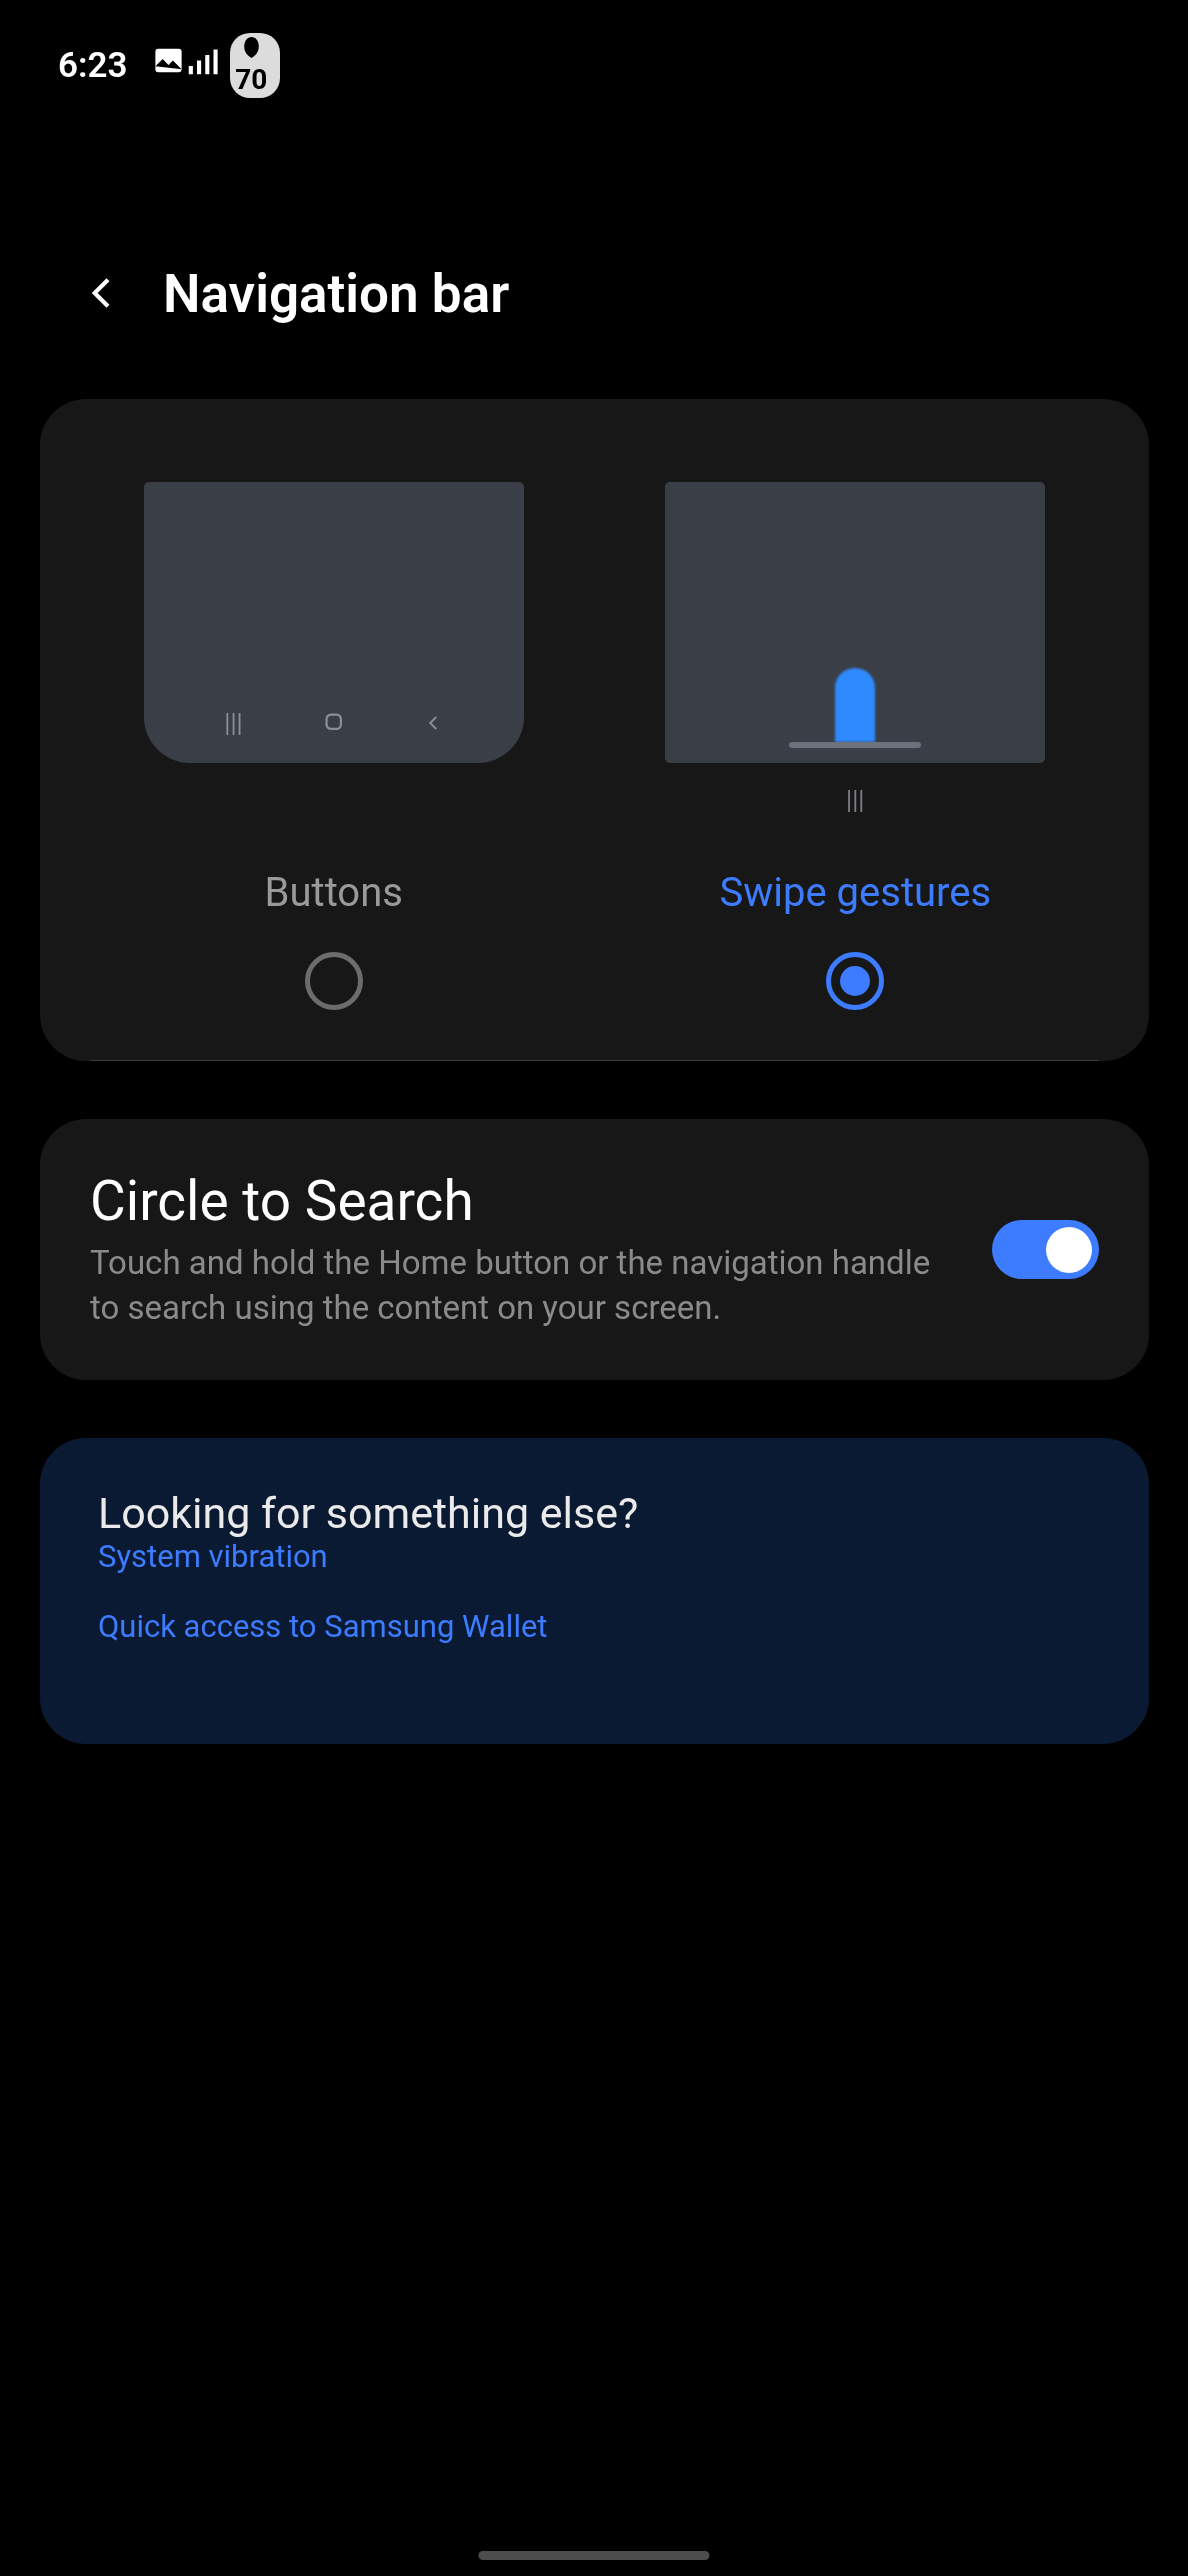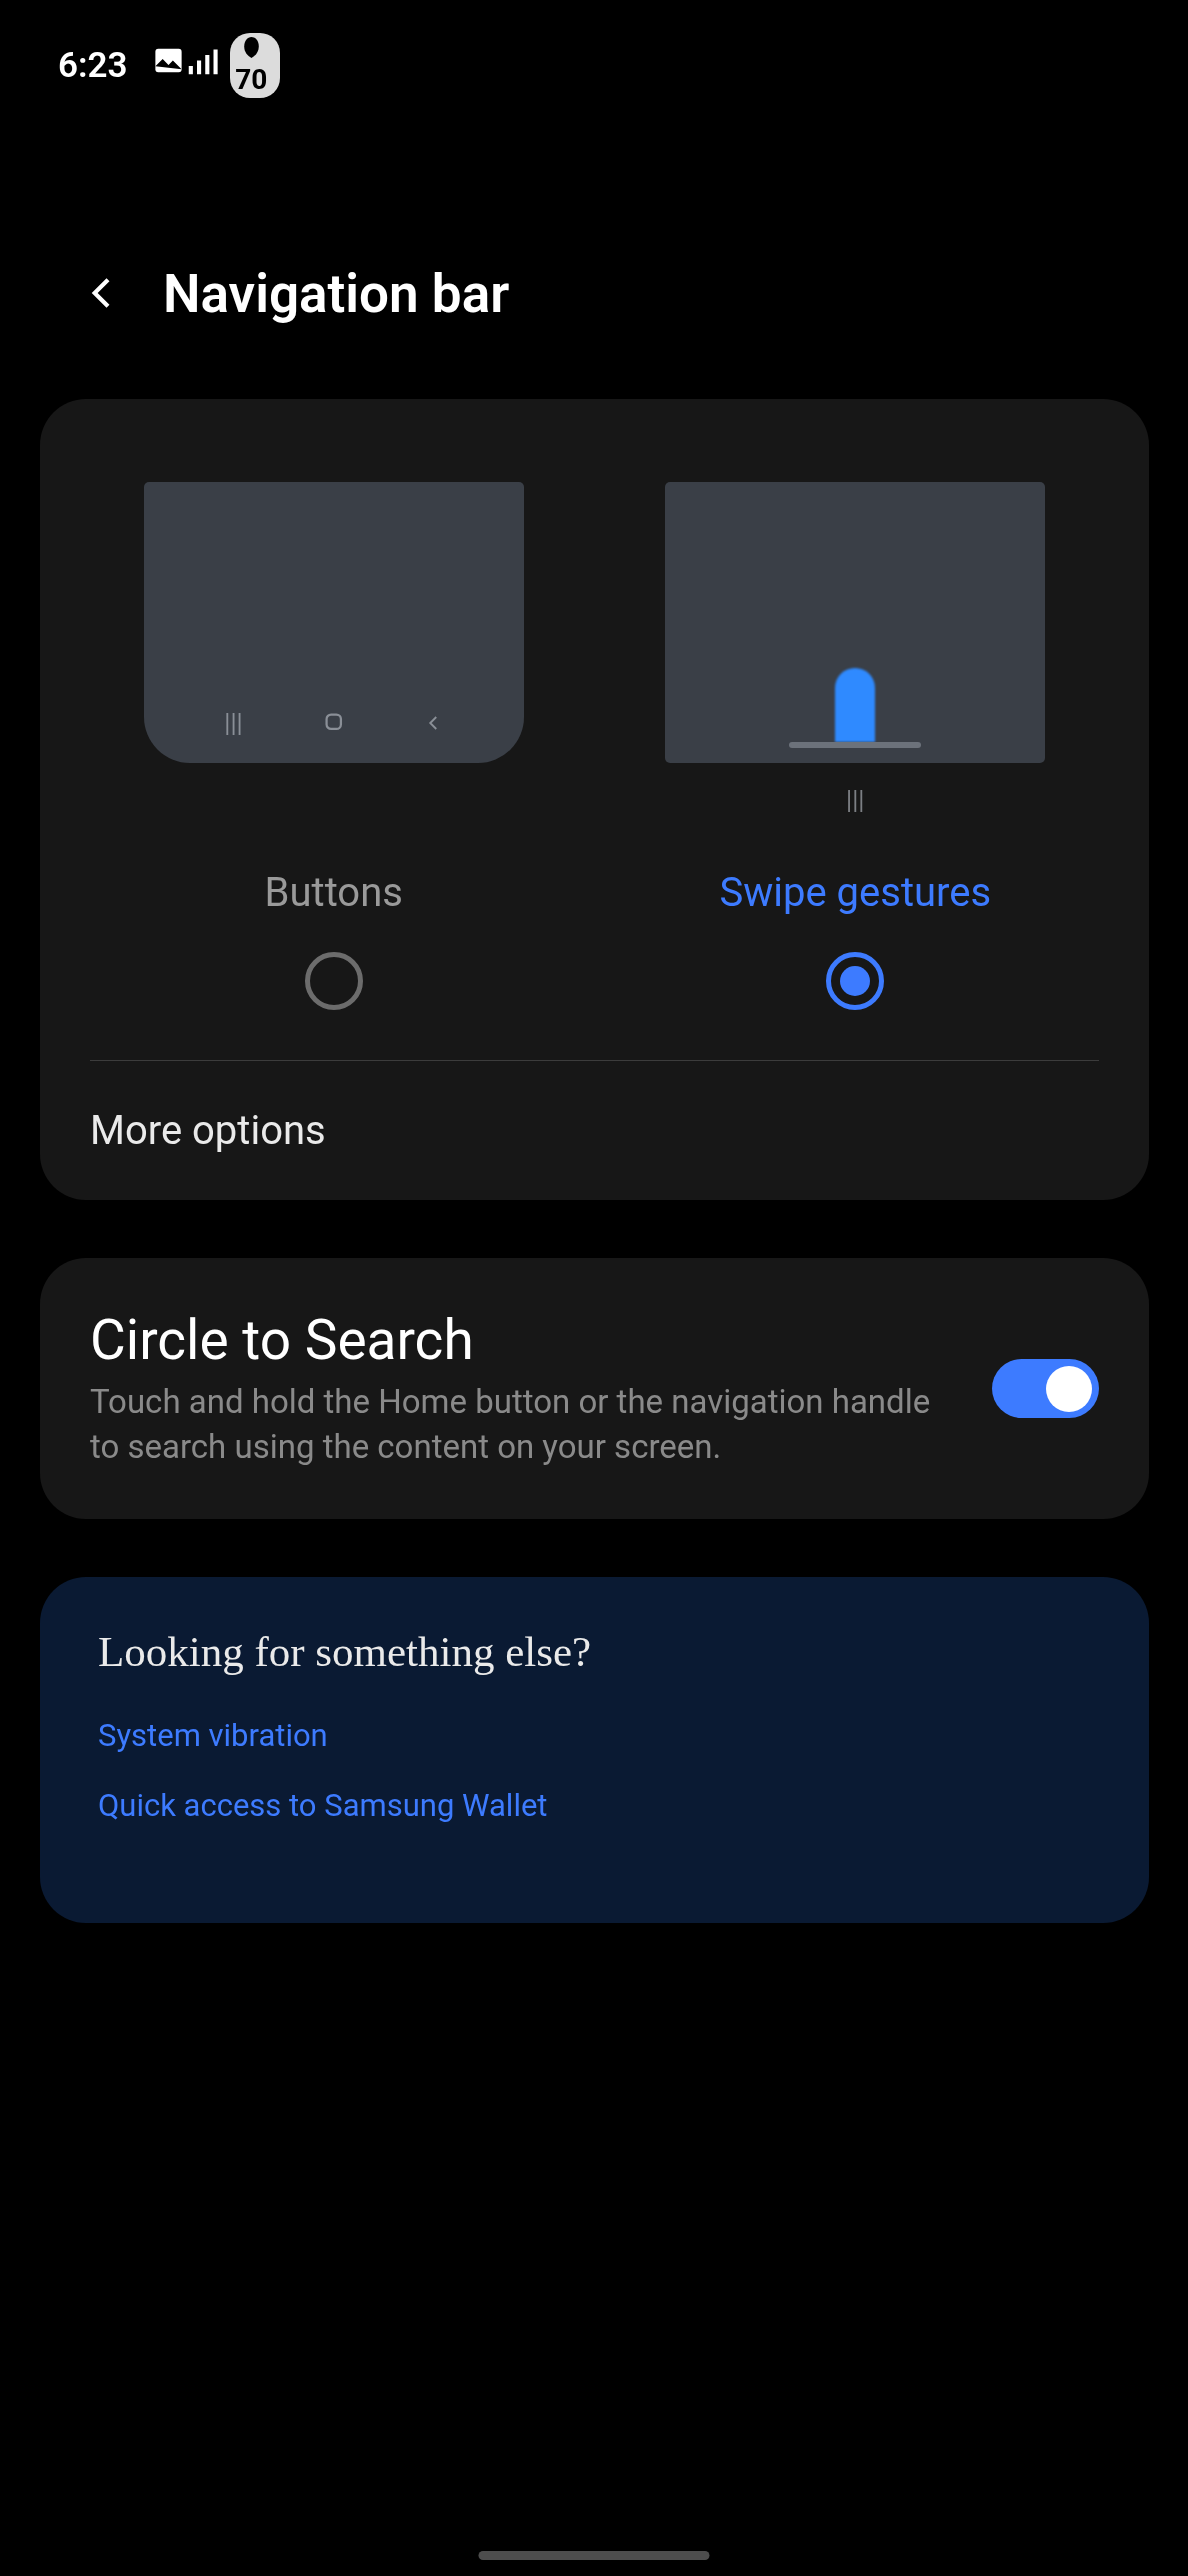--- a/index.html
+++ b/index.html
@@ -187,22 +187,20 @@
   
   .related-card {
     background: #0a1a33;
     border-radius: 46px;
     margin: 0 40px;
     padding: 50px 58px 66px 58px;
   }
   .related-heading {
     font-size: 43px;
     color: #eaeaea;
-    margin-bottom: 41px;
-    font-family: Liberation Serif, serif;
   }
   .related-link {
     font-size: 31px;
     color: #3d7bff;
     margin-bottom: 33px;
   }
 
   
   .home-indicator {
     position: absolute;
@@ -285,23 +283,20 @@
         <div class="gesture-handle"></div>
       </div>
       <div class="under-strip">|||</div>
       <div class="label">Swipe gestures</div>
       <div class="radio checked"></div>
     </div>
   </div>
 
   <div class="card-divider"></div>
 
-  <div class="card-row">
-    <span>More options</span>
-  </div>
 </div>
 
 <div class="card cts-card">
   <div class="cts-text">
     <div class="title">Circle to Search</div>
     <div class="desc">Touch and hold the Home button or the navigation handle to search using the content on your screen.</div>
   </div>
   <div class="toggle"></div>
 </div>
 

